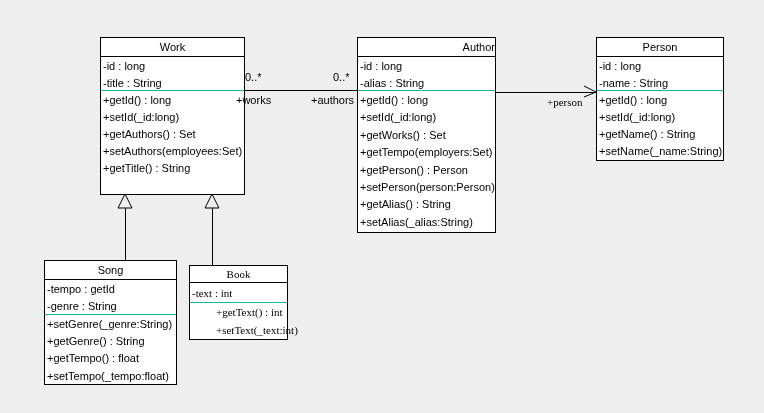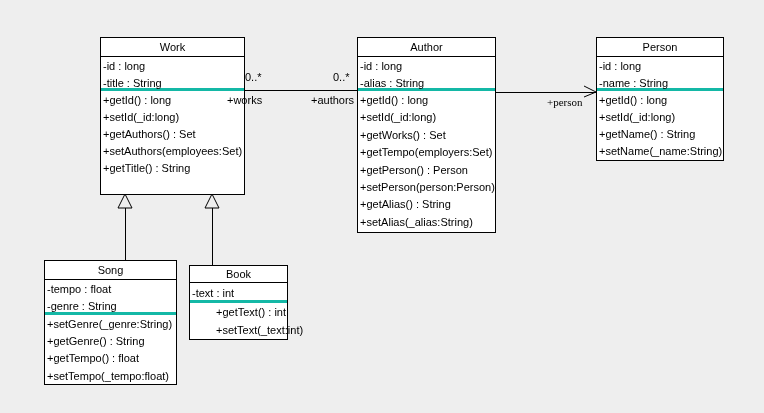--- a/index.html
+++ b/index.html
@@ -27,21 +27,21 @@
     box-sizing:content-box;
   }
   .uml-class .title{
     border-bottom:1px solid #000;
     text-align:center;
     white-space:nowrap;
     overflow:hidden;
     box-sizing:border-box;
   }
   .uml-class .compartment{
-    border-bottom:3px solid #14b8a6;
+    border-bottom:1px solid #14b8a6;
     box-sizing:border-box;
     padding-top:1px;
   }
   .uml-class .compartment:last-child{border-bottom:none;}
   .row{
     white-space:nowrap;
     padding-left:2px;
   }
   .edge-label{
     position:absolute;
@@ -78,21 +78,21 @@
     <div class="compartment" style="height:103px;line-height:16.9px;">
       <div class="row">+getId() : long</div>
       <div class="row">+setId(_id:long)</div>
       <div class="row">+getAuthors() : Set</div>
       <div class="row">+setAuthors(employees:Set)</div>
       <div class="row">+getTitle() : String</div>
     </div>
   </div>
 
   <div class="uml-class" style="left:357px;top:37px;width:137px;">
-    <div class="title" style="height:19px;line-height:18px;">Author</div>
+    <div class="title" style="height:19px;line-height:18px;text-align:right;">Author</div>
     <div class="compartment" style="height:34px;line-height:16.5px;">
       <div class="row">-id : long</div>
       <div class="row">-alias : String</div>
     </div>
     <div class="compartment" style="height:141px;line-height:17.4px;">
       <div class="row">+getId() : long</div>
       <div class="row">+setId(_id:long)</div>
       <div class="row">+getWorks() : Set</div>
       <div class="row">+getTempo(employers:Set)</div>
       <div class="row">+getPerson() : Person</div>
@@ -112,41 +112,41 @@
       <div class="row">+getId() : long</div>
       <div class="row">+setId(_id:long)</div>
       <div class="row">+getName() : String</div>
       <div class="row">+setName(_name:String)</div>
     </div>
   </div>
 
   <div class="uml-class" style="left:44px;top:260px;width:131px;">
     <div class="title" style="height:19px;line-height:18px;">Song</div>
     <div class="compartment" style="height:35px;line-height:17px;">
-      <div class="row">-tempo : float</div>
+      <div class="row">-tempo : getId</div>
       <div class="row">-genre : String</div>
     </div>
     <div class="compartment" style="height:69px;line-height:17.2px;">
       <div class="row">+setGenre(_genre:String)</div>
       <div class="row">+getGenre() : String</div>
       <div class="row">+getTempo() : float</div>
       <div class="row">+setTempo(_tempo:float)</div>
     </div>
   </div>
 
-  <div class="uml-class" style="left:189px;top:265px;width:97px;">
+  <div class="uml-class" style="left:189px;top:265px;width:97px;font-family:Liberation Serif, serif;">
     <div class="title" style="height:17px;line-height:16px;">Book</div>
     <div class="compartment" style="height:20px;line-height:18px;">
       <div class="row">-text : int</div>
     </div>
     <div class="compartment" style="height:36px;line-height:17.5px;padding-left:24px;">
       <div class="row">+getText() : int</div>
       <div class="row">+setText(_text:int)</div>
     </div>
   </div>
 
   <div class="edge-label" style="left:245px;top:71px;">0..*</div>
   <div class="edge-label" style="left:333px;top:71px;">0..*</div>
-  <div class="edge-label" style="left:227px;top:94px;text-align:right;">+works</div>
+  <div class="edge-label" style="left:236px;top:94px;text-align:right;">+works</div>
   <div class="edge-label" style="left:311px;top:94px;">+authors</div>
   <div class="edge-label" style="left:547px;top:96px;font-family:Liberation Serif, serif;">+person</div>
 
 </div>
 
 </body></html>

